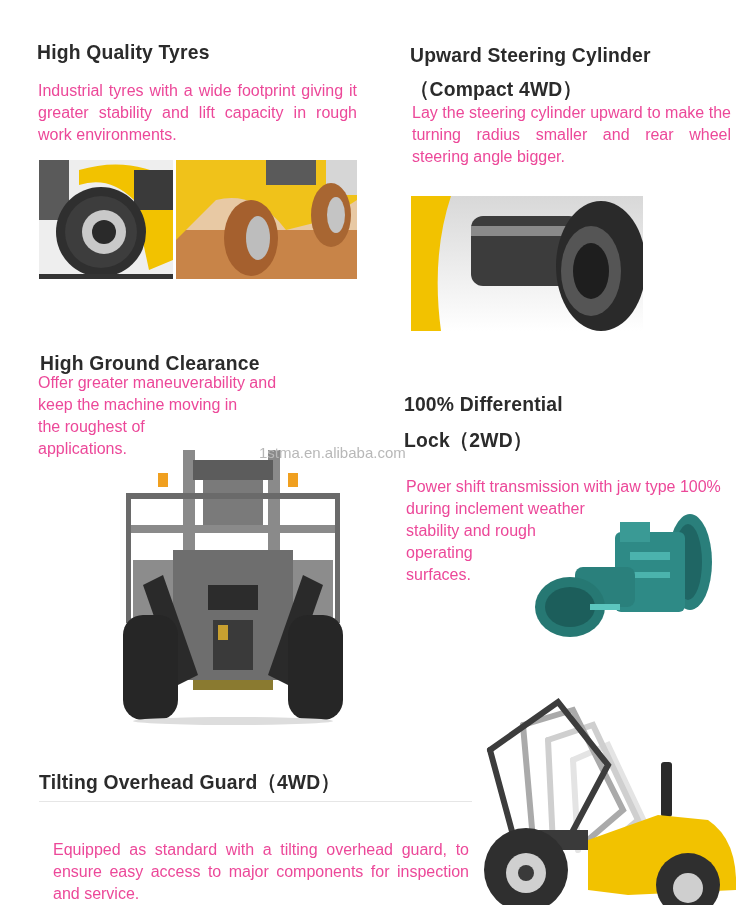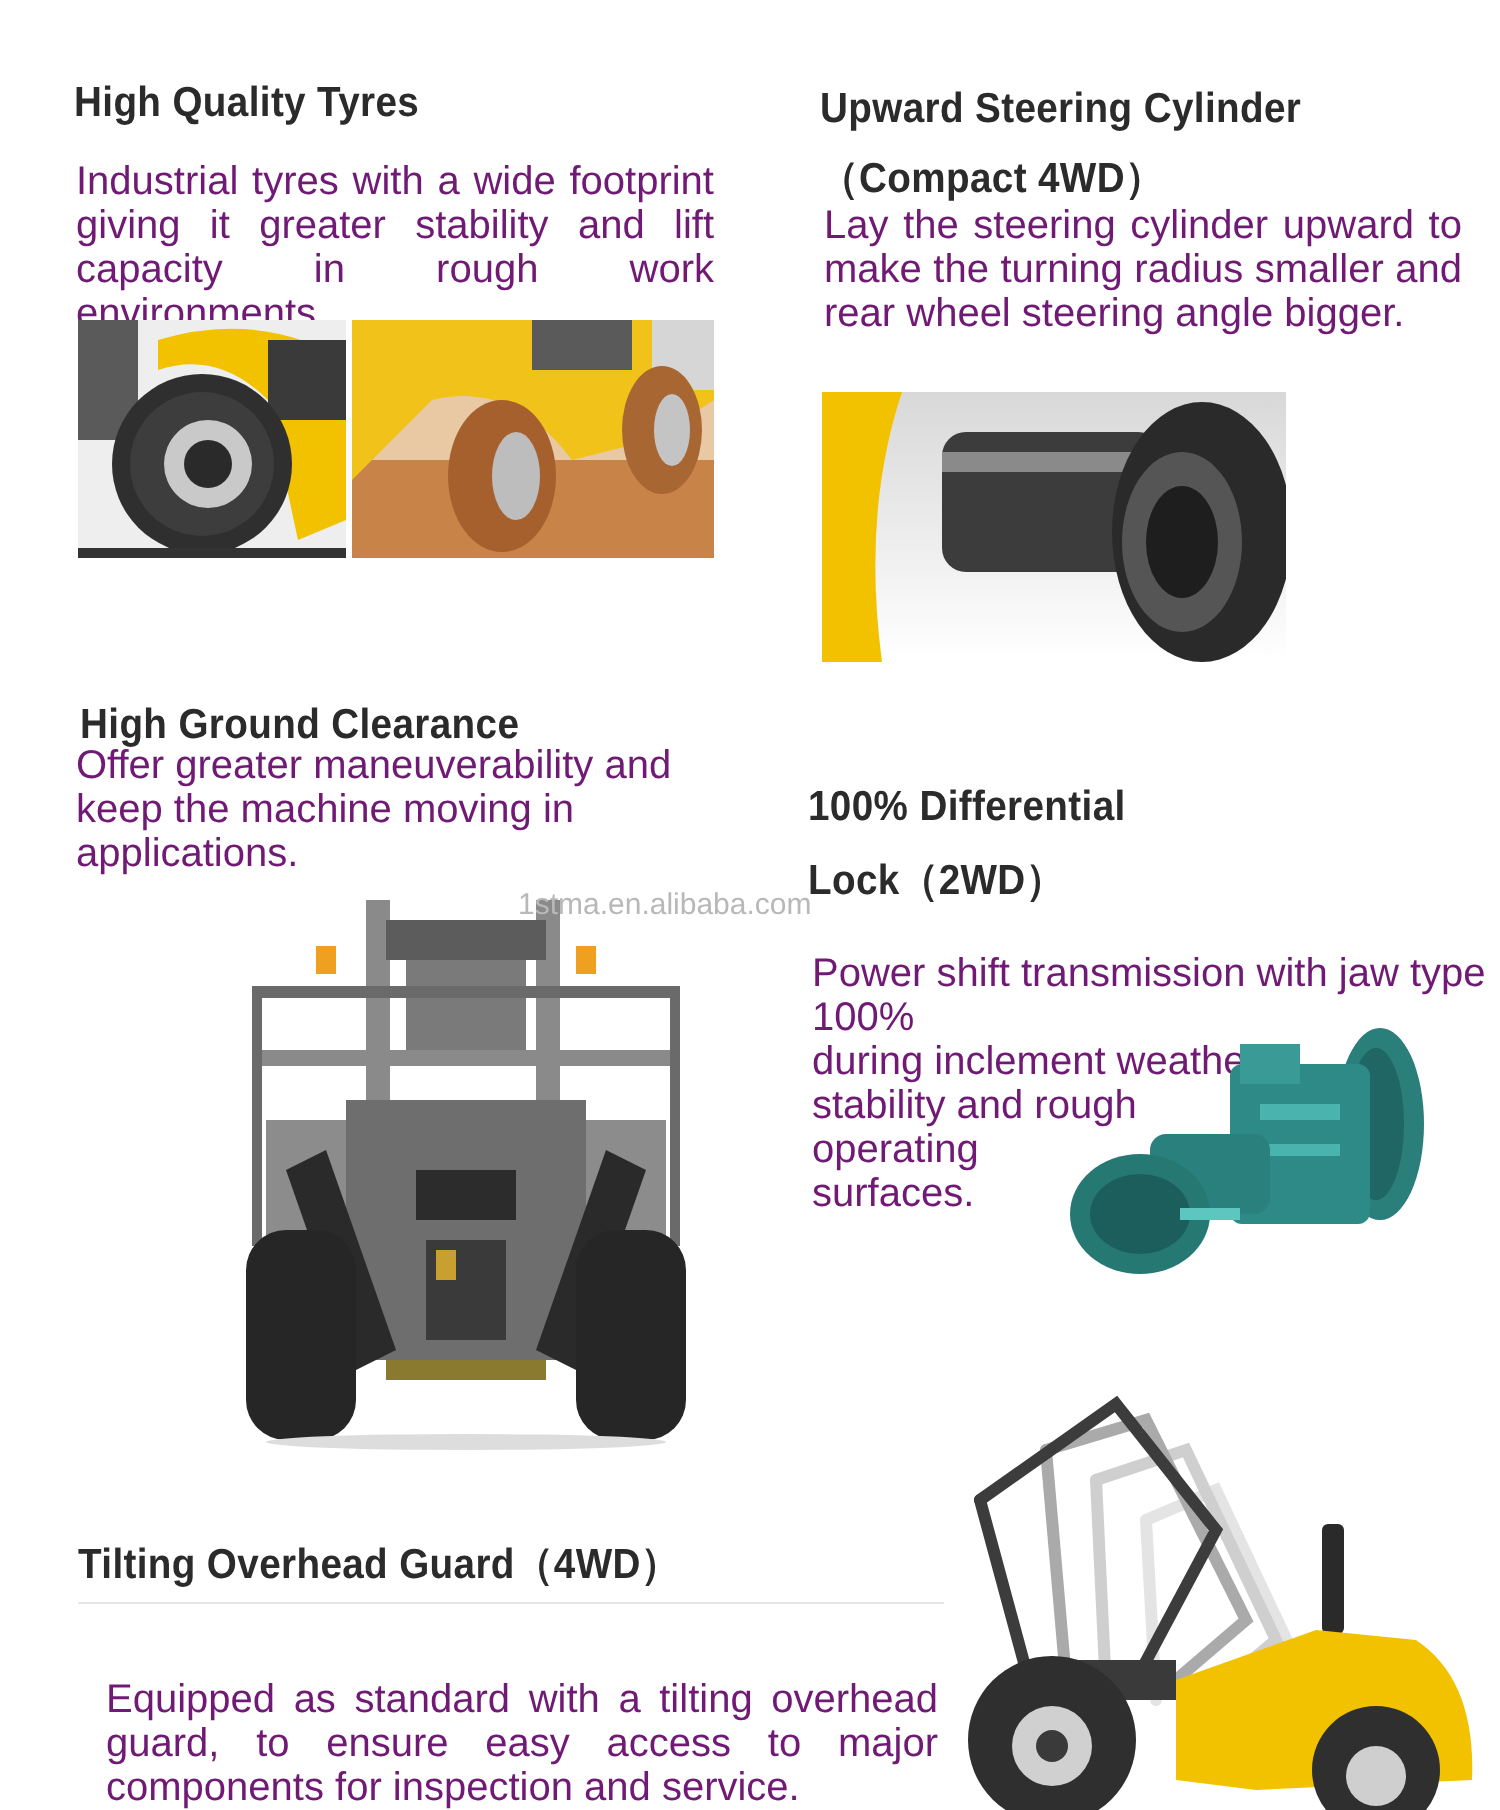--- a/index.html
+++ b/index.html
@@ -1,19 +1,19 @@
 <!DOCTYPE html>
 <html><head>
 <meta charset="utf-8">
 <style>
   html, body { margin:0; padding:0; background:#ffffff; }
   body { width:750px; height:905px; position:relative; overflow:hidden; font-family:"Liberation Sans", sans-serif; color:#333; }
   .abs { position:absolute; }
   .h { font-family:"Liberation Sans", sans-serif; font-weight:bold; color:#2b2b2b; font-size:21px; letter-spacing:0.2px; transform:scaleX(0.92); transform-origin:left top; white-space:nowrap; }
-  .p { font-size:20px; line-height:22px; color:#701a75; }
+  .p { font-size:16px; line-height:22px; color:#ec4899; }
   .just { text-align:justify; text-align-last:left; }
   .img { position:absolute; overflow:hidden; }
   .wm { color:#b8b8b8; font-size:15px; font-family:"Liberation Sans", sans-serif; white-space:nowrap; }
   .divider { position:absolute; height:1px; background:#e6e6e6; }
 </style>
 </head>
 <body>
 
 <div class="abs h" style="left:37px;top:40px;">High Quality Tyres</div>
 <div class="abs p just" style="left:38px;top:80px;width:319px;">Industrial tyres with a wide footprint giving it greater stability and lift capacity in rough work environments.</div>
@@ -64,20 +64,21 @@
     <ellipse cx="190" cy="70" rx="45" ry="65" fill="#2a2a2a"></ellipse>
     <ellipse cx="180" cy="75" rx="30" ry="45" fill="#555"></ellipse>
     <ellipse cx="180" cy="75" rx="18" ry="28" fill="#1e1e1e"></ellipse>
   </svg>
 </div>
 
 <div class="abs h" style="left:40px;top:351px;">High Ground Clearance</div>
 <div class="abs p" style="left:38px;top:372px;">
   <div>Offer greater maneuverability and</div>
   <div>keep the machine moving in</div>
+  <div>the roughest of</div>
   <div>applications.</div>
 </div>
 
 <div class="img" style="left:118px;top:445px;width:230px;height:280px;">
   <svg width="230" height="280" viewBox="0 0 230 280">
     <rect x="65" y="5" width="12" height="190" fill="#8a8a8a"></rect>
     <rect x="150" y="5" width="12" height="190" fill="#8a8a8a"></rect>
     <rect x="75" y="15" width="80" height="20" fill="#5c5c5c"></rect>
     <rect x="85" y="35" width="60" height="45" fill="#7a7a7a"></rect>
     <rect x="40" y="28" width="10" height="14" fill="#f0a020"></rect>

